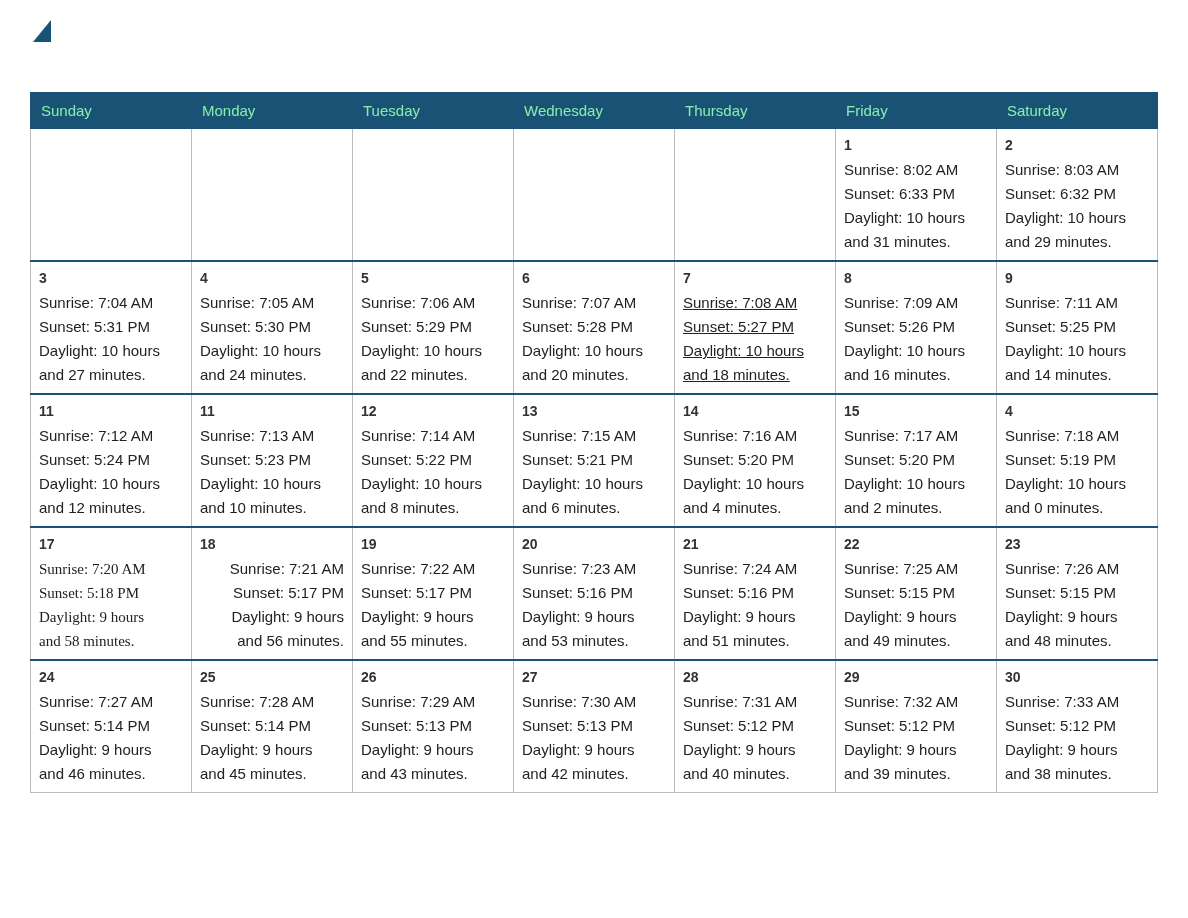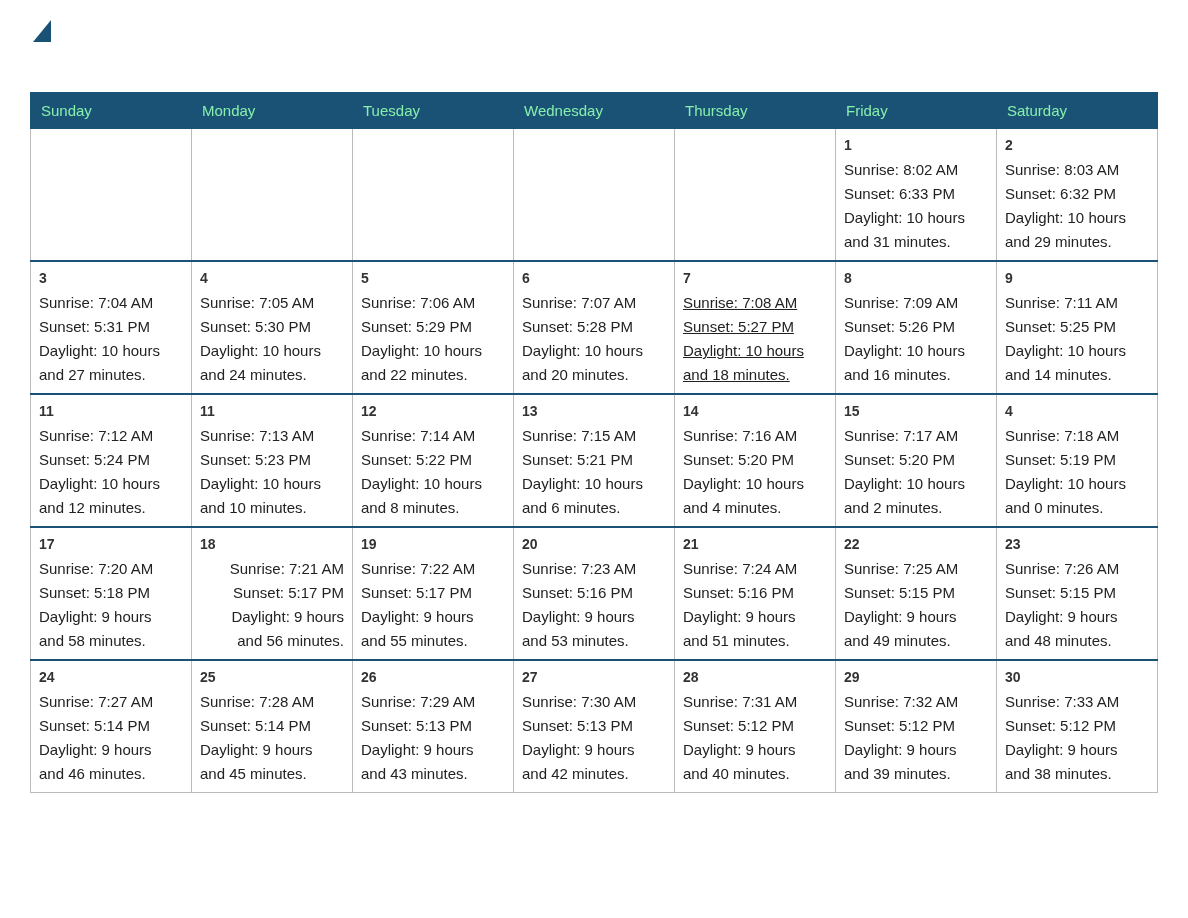--- a/index.html
+++ b/index.html
@@ -246,21 +246,21 @@
           <span class="day-number">4</span>
           <div class="day-info" style="white-space: pre-line;">Sunrise: 7:18 AM
 Sunset: 5:19 PM
 Daylight: 10 hours
 and 0 minutes.</div>
         </td>
       </tr>
       <tr>
         <td>
           <span class="day-number">17</span>
-          <div class="day-info" style="white-space: pre-line;">Sunrise: 7:20 AM
+          <div class="day-info" style="white-space: pre-line; font-family: Liberation Serif, serif;">Sunrise: 7:20 AM
 Sunset: 5:18 PM
 Daylight: 9 hours
 and 58 minutes.</div>
         </td>
         <td>
           <span class="day-number">18</span>
           <div class="day-info" style="white-space: pre-line; text-align: right;">Sunrise: 7:21 AM
 Sunset: 5:17 PM
 Daylight: 9 hours
 and 56 minutes.</div>

